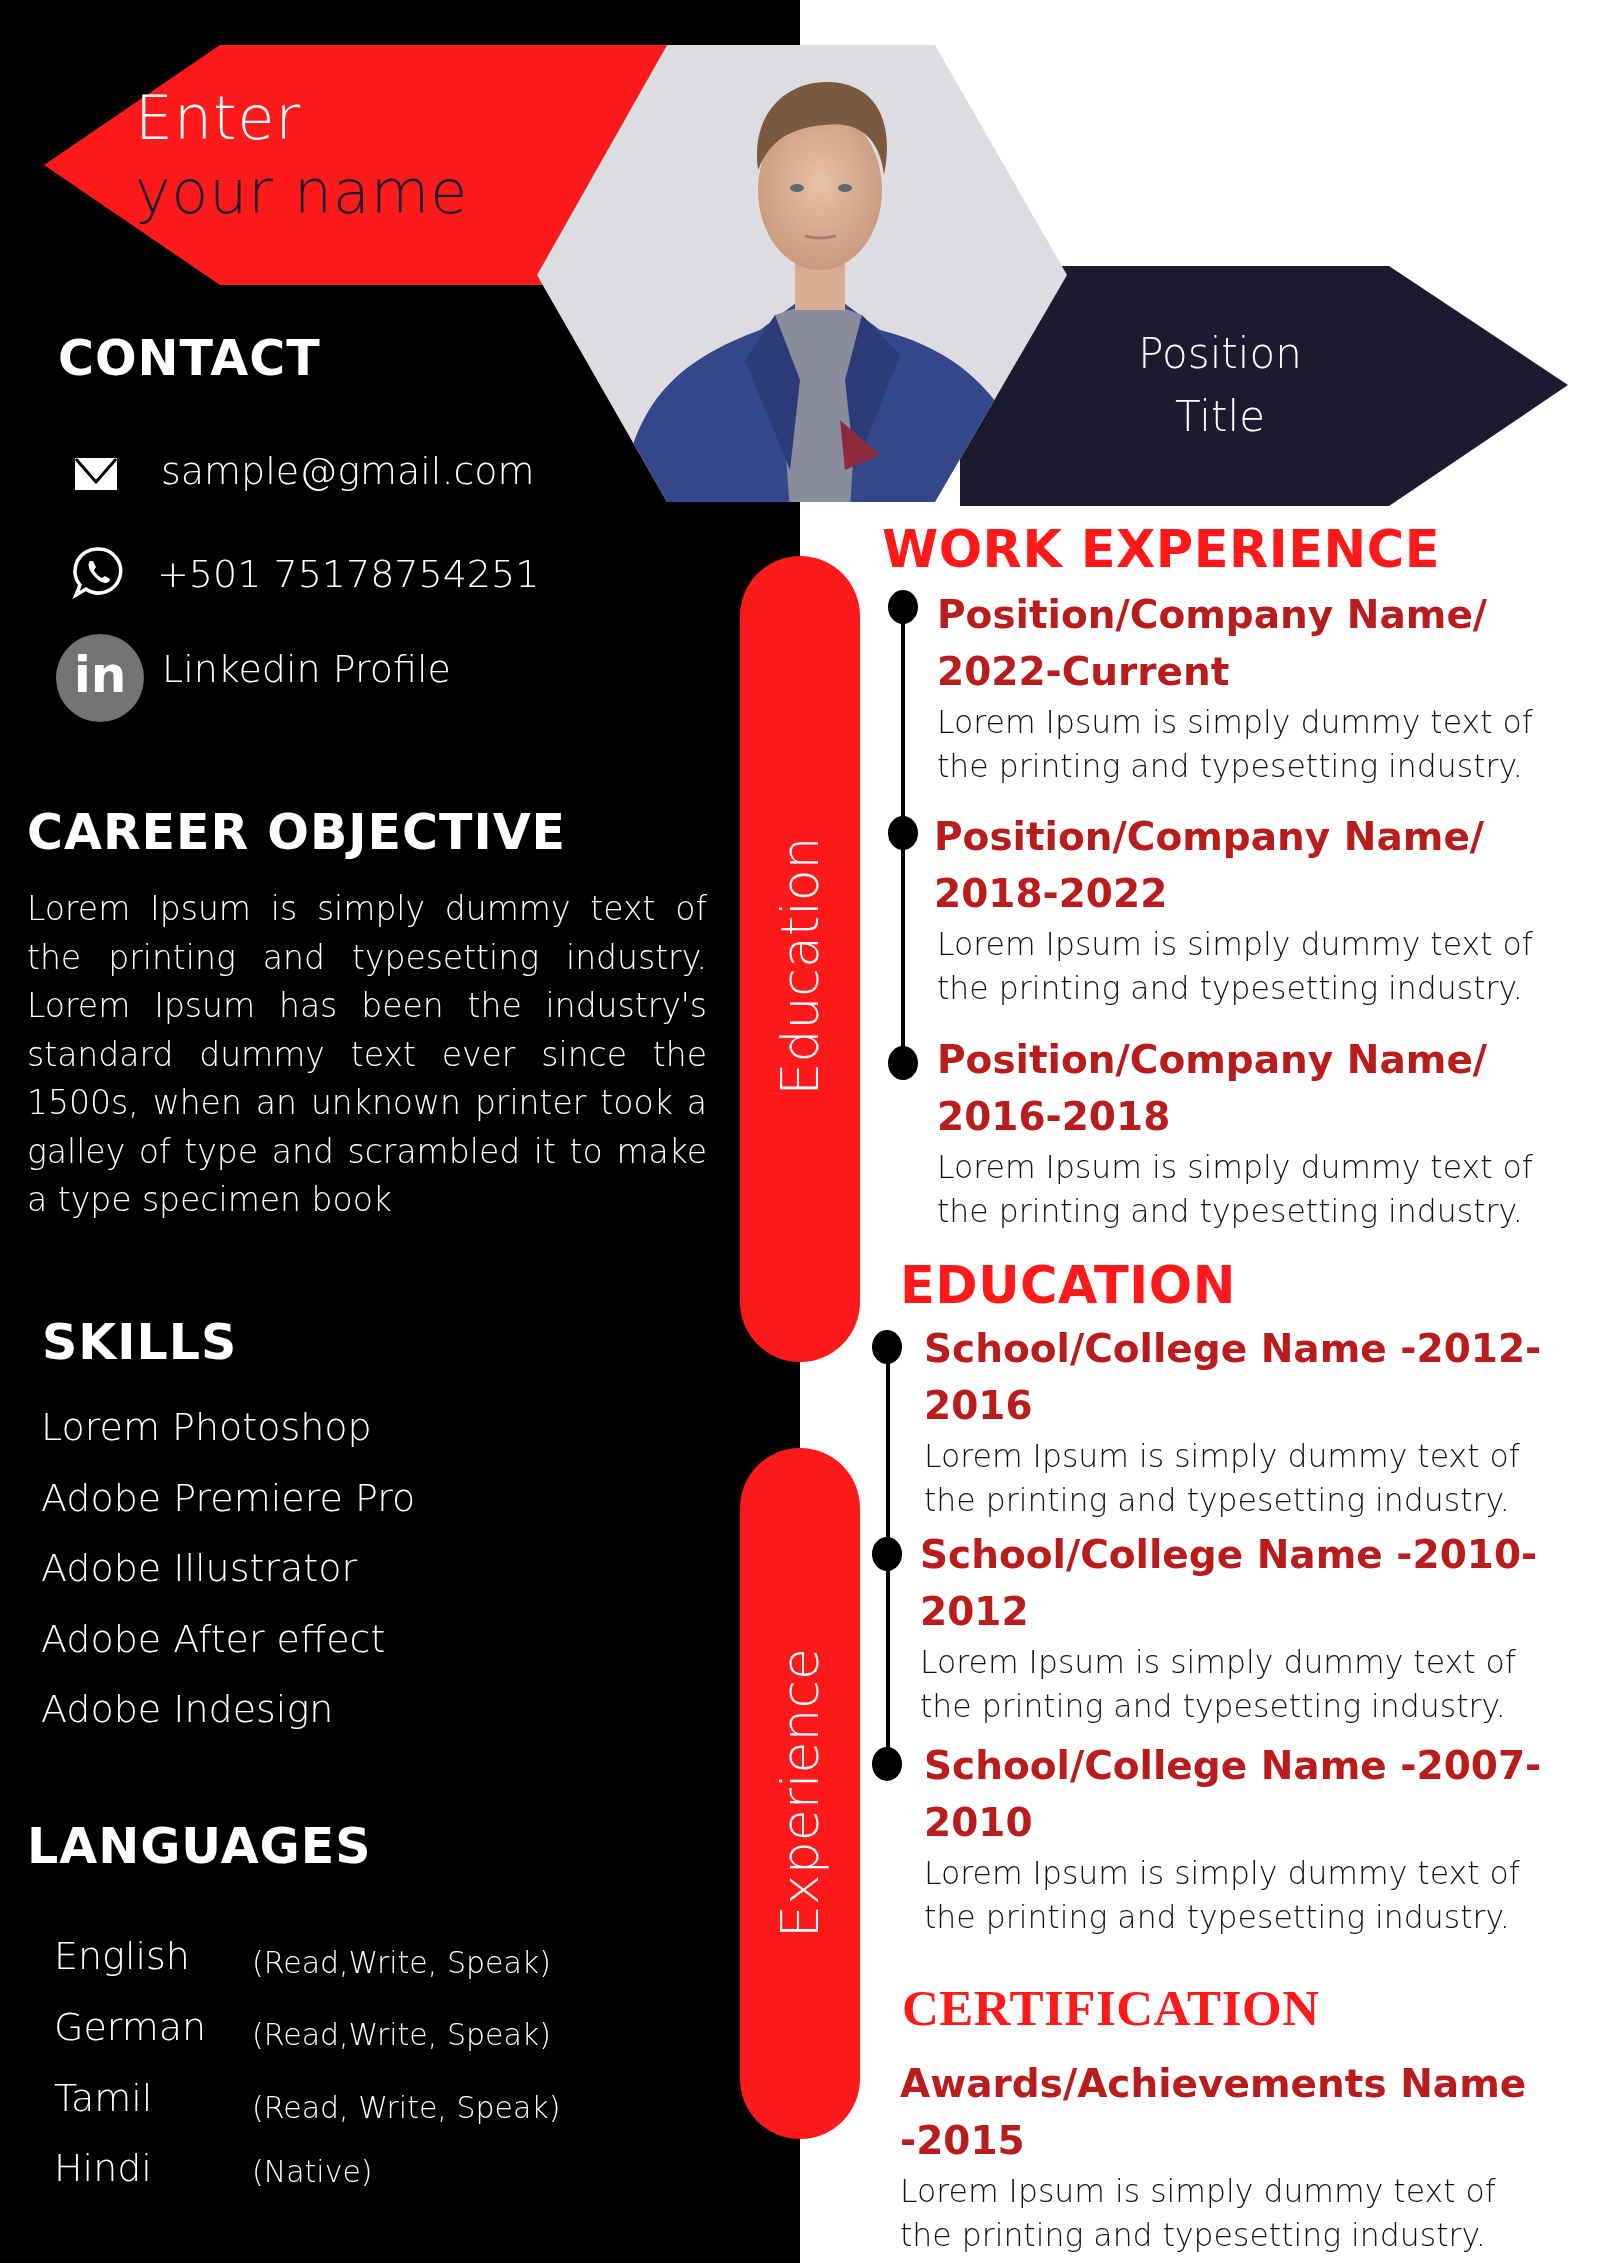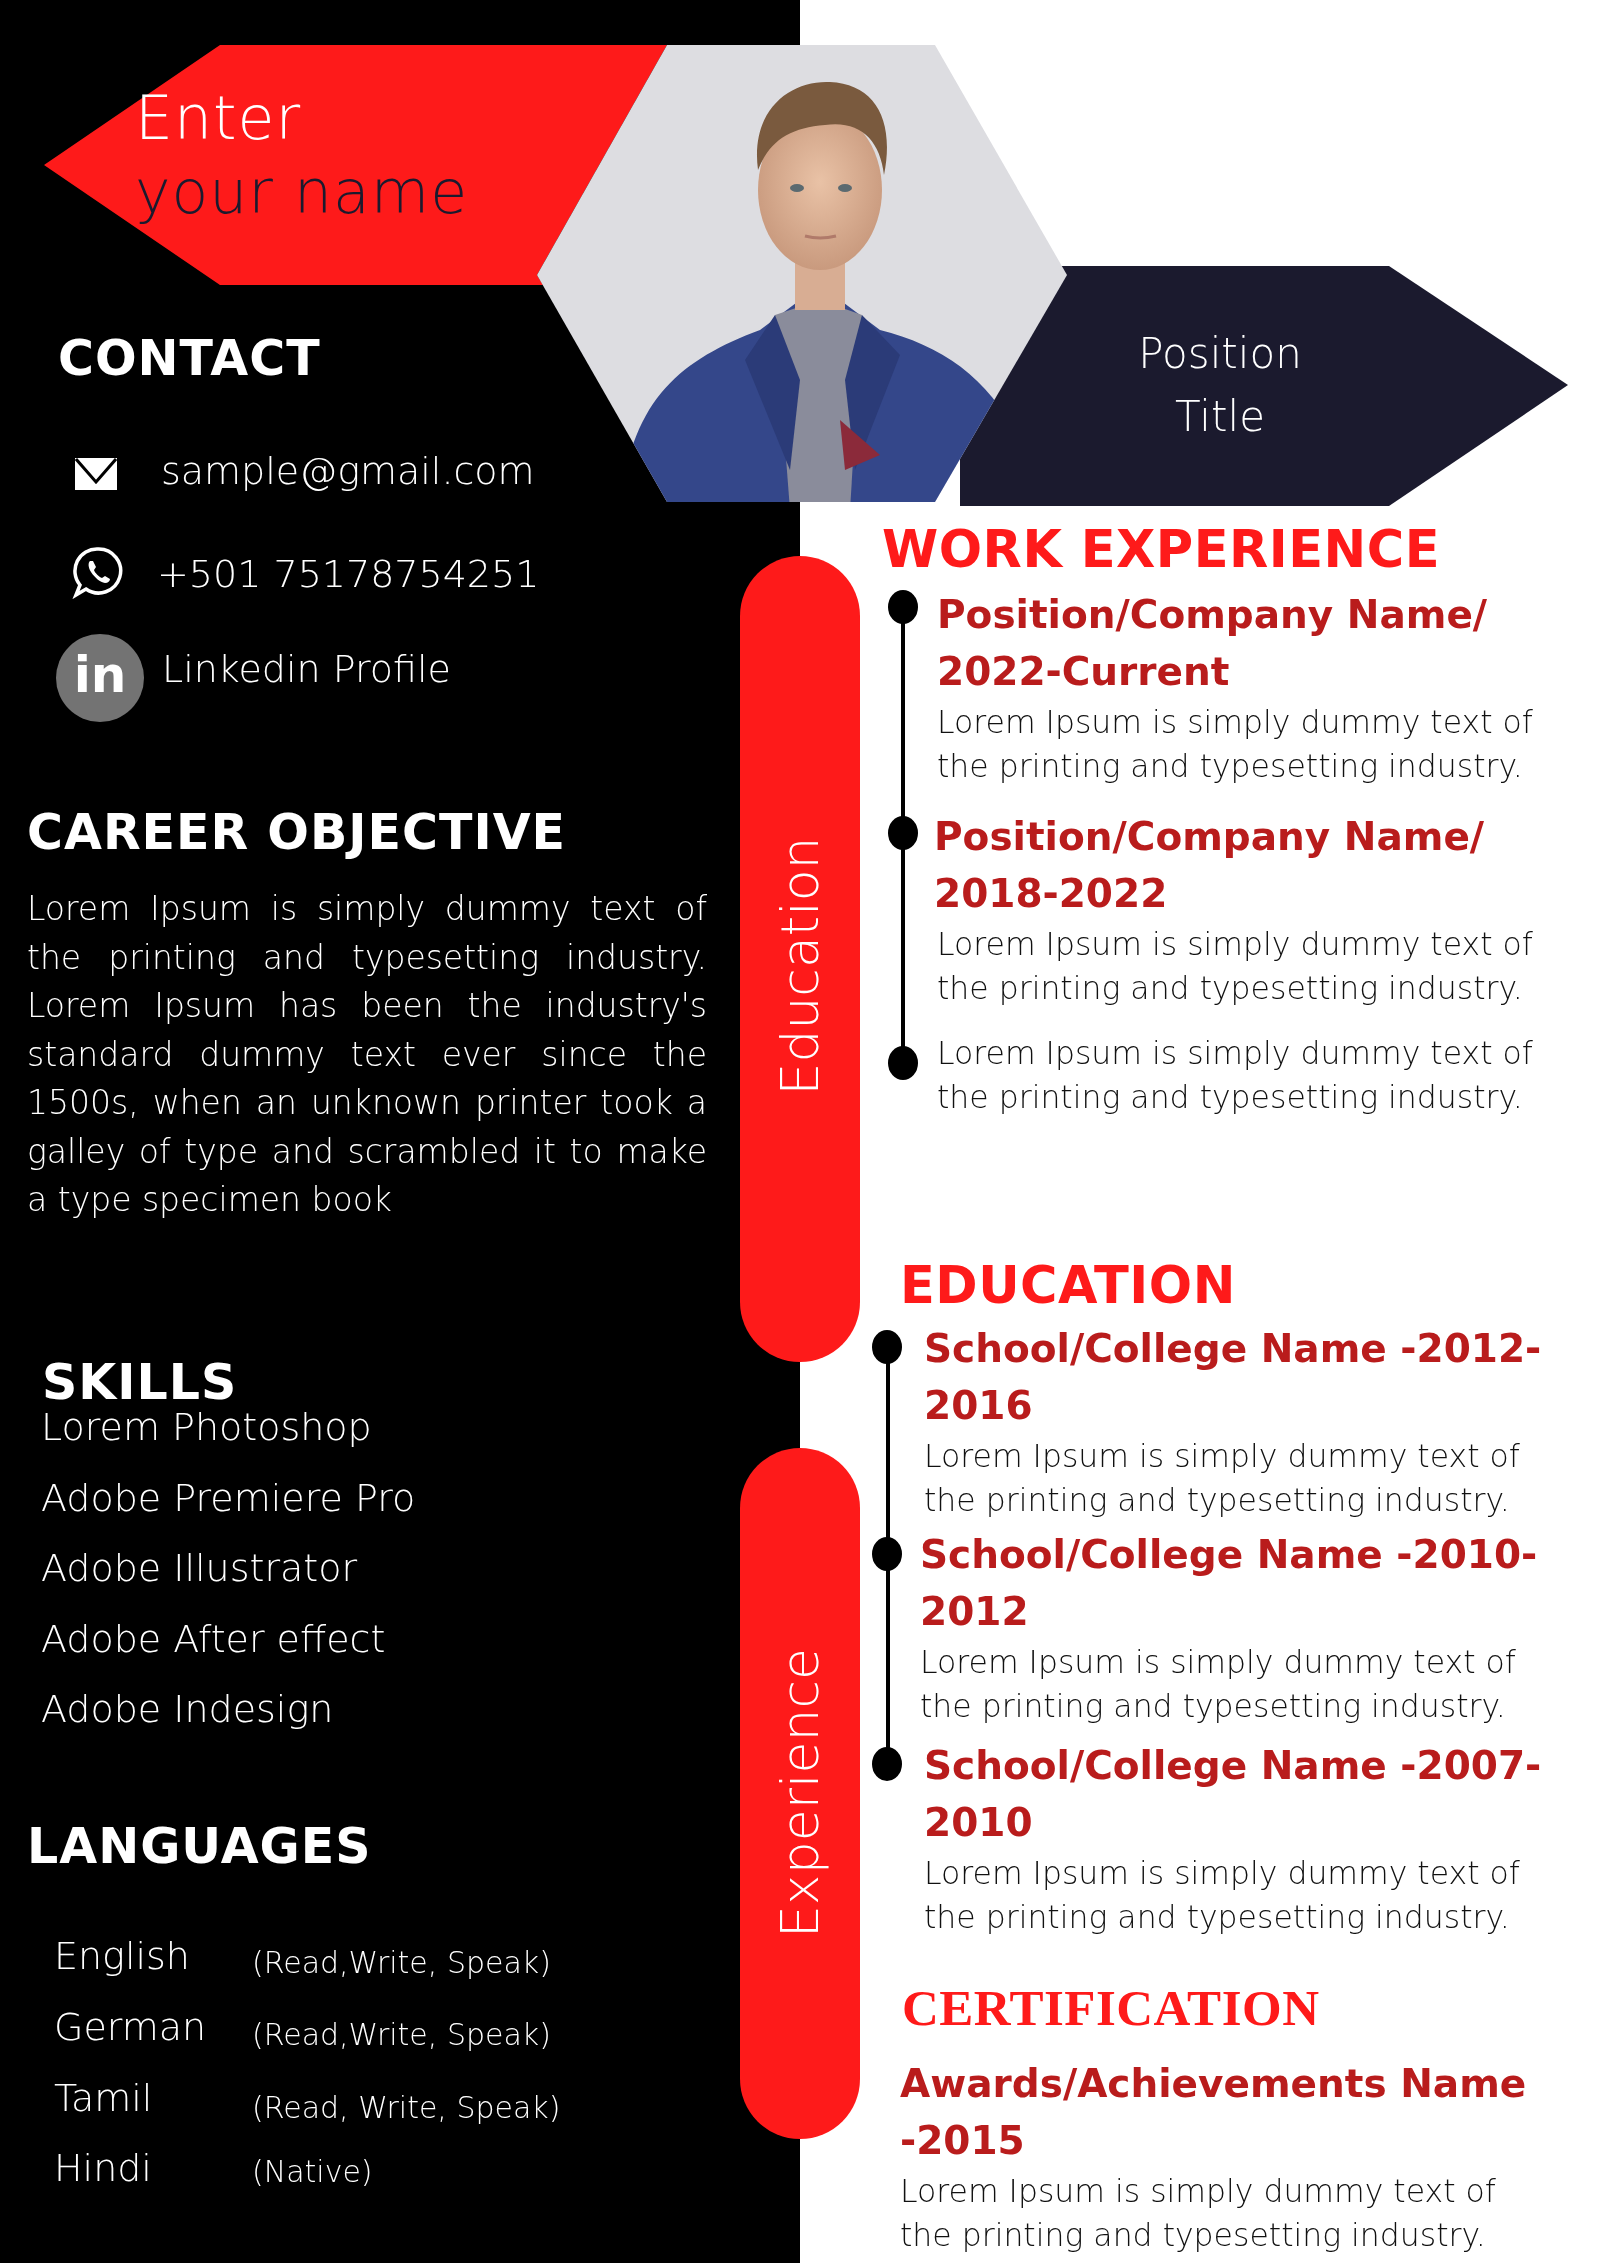--- a/index.html
+++ b/index.html
@@ -94,21 +94,21 @@
 <div class="contact-text abs" style="left:157px; top:555px;">+501 75178754251</div>
 
 <div class="abs" style="left:56px; top:634px; width:88px; height:88px; border-radius:50%; background:#737373;">
   <div style="position:absolute; left:0; top:16px; width:88px; text-align:center; color:#fff; font-weight:bold; font-size:50px; line-height:1;">in</div>
 </div>
 <div class="contact-text abs" style="left:162px; top:650px;">Linkedin Profile</div>
 
 <div class="h-white abs" style="left:27px; top:808px; font-size:49px;">CAREER OBJECTIVE</div>
 <div class="objective abs" style="left:27px; top:885px;">Lorem Ipsum is simply dummy text of the printing and typesetting industry. Lorem Ipsum has been the industry's standard dummy text ever since the 1500s, when an unknown printer took a galley of type and scrambled it to make a type specimen book</div>
 
-<div class="h-white abs" style="left:42px; top:1318px; font-size:49px;margin-top:40px;">SKILLS</div>
+<div class="h-white abs" style="left:42px; top:1318px; font-size:49px;">SKILLS</div>
 <div class="skill abs" style="left:41px; top:1408px;">Lorem Photoshop</div>
 <div class="skill abs" style="left:41px; top:1479px;">Adobe Premiere Pro</div>
 <div class="skill abs" style="left:41px; top:1549px;">Adobe Illustrator</div>
 <div class="skill abs" style="left:41px; top:1620px;">Adobe After effect</div>
 <div class="skill abs" style="left:41px; top:1690px;">Adobe Indesign</div>
 
 <div class="h-white abs" style="left:27px; top:1822px; font-size:49px;">LANGUAGES</div>
 
 <div class="lang abs" style="left:54px; top:1937px;">English</div>
 <div class="lang-level abs" style="left:252px; top:1948px;">(Read,Write, Speak)</div>
@@ -134,20 +134,21 @@
 
 <div class="abs" style="left:937px; top:586px; width:640px;">
   <div class="entry-title">Position/Company Name/ 2022-Current</div>
   <div class="entry-desc">Lorem Ipsum is simply dummy text of the printing and typesetting industry.</div>
 </div>
 <div class="abs" style="left:934px; top:808px; width:640px;">
   <div class="entry-title">Position/Company Name/ 2018-2022</div>
   <div class="entry-desc" style="padding-left:3px;">Lorem Ipsum is simply dummy text of the printing and typesetting industry.</div>
 </div>
 <div class="abs" style="left:937px; top:1031px; width:640px;">
+  <div class="entry-title">Position/Company Name/ 2016-2018</div>
   <div class="entry-desc">Lorem Ipsum is simply dummy text of the printing and typesetting industry.</div>
 </div>
 
 <div class="h-red abs" style="left:900px; top:1260px;">EDUCATION</div>
 <div class="tline abs" style="left:886px; top:1350px; height:415px;"></div>
 <div class="dot abs" style="left:872px; top:1330px;"></div>
 <div class="dot abs" style="left:872px; top:1537px;"></div>
 <div class="dot abs" style="left:872px; top:1747px;"></div>
 
 <div class="abs" style="left:924px; top:1320px; width:640px;">

